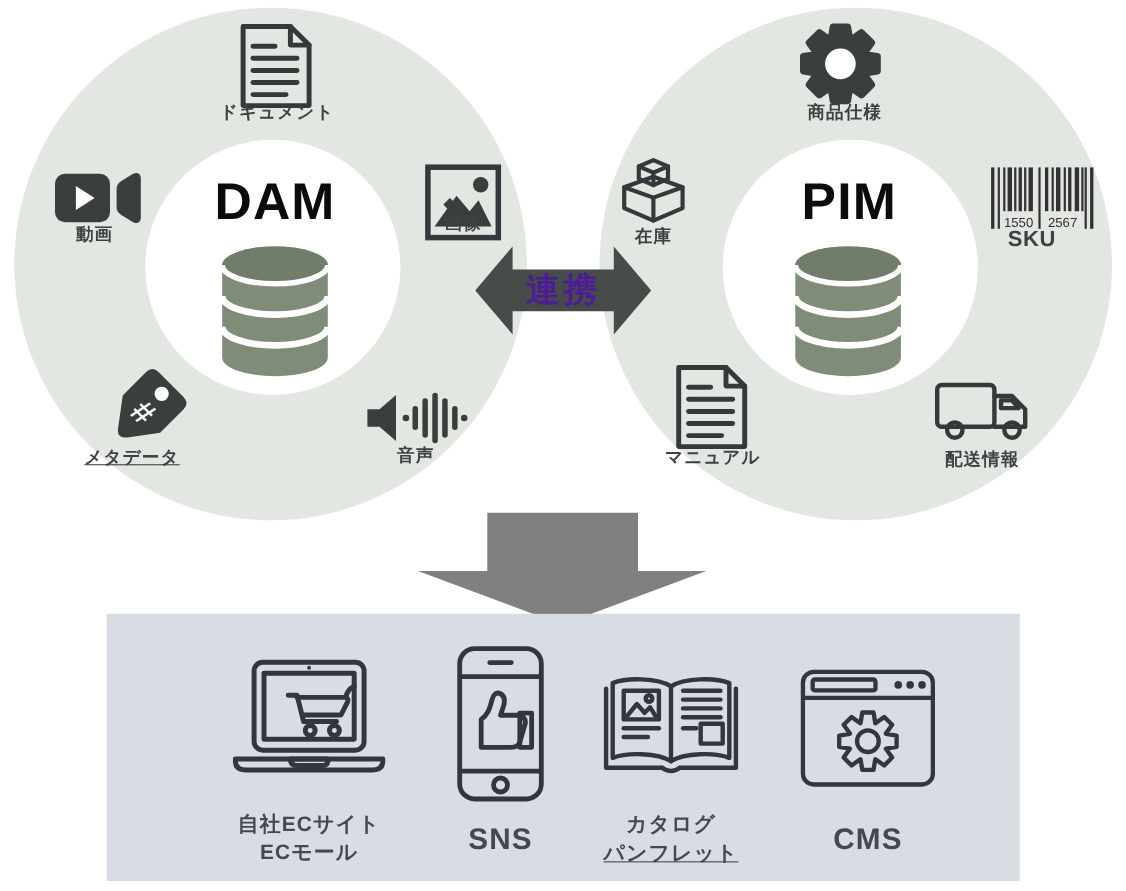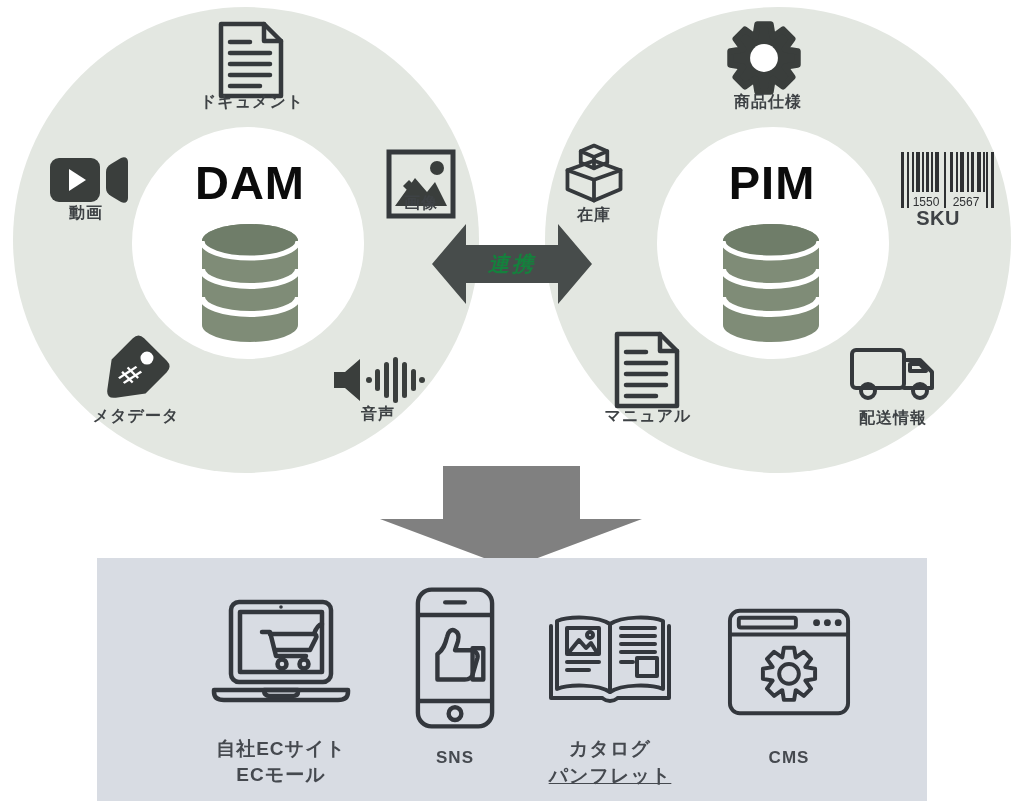--- a/index.html
+++ b/index.html
@@ -8,23 +8,23 @@
   .abs{position:absolute;}
   .big-circle{width:466px;height:466px;border-radius:50%;background:#E3E7E1;}
   .inner-circle{width:232px;height:232px;border-radius:50%;background:#FFFFFF;}
   .sys-title{font-size:47px;font-weight:800;color:#0b0b0b;letter-spacing:1px;
              transform:translateX(-50%);white-space:nowrap;}
   .lbl{font-size:16px;font-weight:bold;color:#3E4245;letter-spacing:1px;
        transform:translateX(-50%);white-space:nowrap;}
   .lbl-latin{letter-spacing:0.5px;}
   .out-lbl{font-size:19px;font-weight:bold;color:#45494F;letter-spacing:1px;
            transform:translateX(-50%);white-space:nowrap;}
-  .out-lbl.latin{font-size:17px;}
+  .out-lbl.latin{font-size:27px;}
   .link-text{width:160px;height:92px;display:flex;align-items:center;justify-content:center;
-             color:#15803d;font-size:21px;font-weight:bold;letter-spacing:3px;font-style:italic;}
+             color:#4c1d95;font-size:31px;font-weight:bold;letter-spacing:3px;}
   .bottom-panel{left:97px;top:558px;width:830px;height:243px;background:#D8DCE3;}
   svg{display:block;}
 </style>
 </head>
 <body>
 
 <div class="abs big-circle" style="left:13px;top:7px;"></div>
 <div class="abs inner-circle" style="left:132px;top:127px;"></div>
 <div class="abs sys-title" style="left:250px;top:155px;">DAM</div>
 
@@ -66,21 +66,21 @@
 </svg>
 <div class="abs lbl" style="left:421px;top:193px;">画像</div>
 
 <svg class="abs" style="left:90px;top:335px;" width="80" height="80" viewBox="0 0 80 80">
   <g transform="rotate(45 40 40)">
     <path d="M24,4 H56 Q64,4 64,12 V42 L46,66 Q40,74 34,66 L16,42 V12 Q16,4 24,4 Z" fill="#3A3E3C"></path>
     <circle cx="40" cy="16" r="6.5" fill="#FFFFFF"></circle>
     <text x="40" y="50" text-anchor="middle" font-size="30" font-weight="bold" fill="#FFFFFF">#</text>
   </g>
 </svg>
-<div class="abs lbl" style="left:136px;top:406px;">メタデータ</div>
+<div class="abs lbl" style="left:120px;top:406px;text-decoration:underline;">メタデータ</div>
 
 <svg class="abs" style="left:330px;top:352px;" width="96" height="56" viewBox="0 0 96 56">
   <g fill="#3A3E3C">
     <path d="M4,20 H15 L30,7 V49 L15,36 H4 Z"></path>
     <circle cx="39" cy="28" r="3"></circle>
     <rect x="45" y="17" width="5" height="22" rx="2.5"></rect>
     <rect x="54" y="10" width="5" height="36" rx="2.5"></rect>
     <rect x="63" y="5" width="5" height="46" rx="2.5"></rect>
     <rect x="72" y="10" width="5" height="36" rx="2.5"></rect>
     <rect x="81" y="17" width="5" height="22" rx="2.5"></rect>

